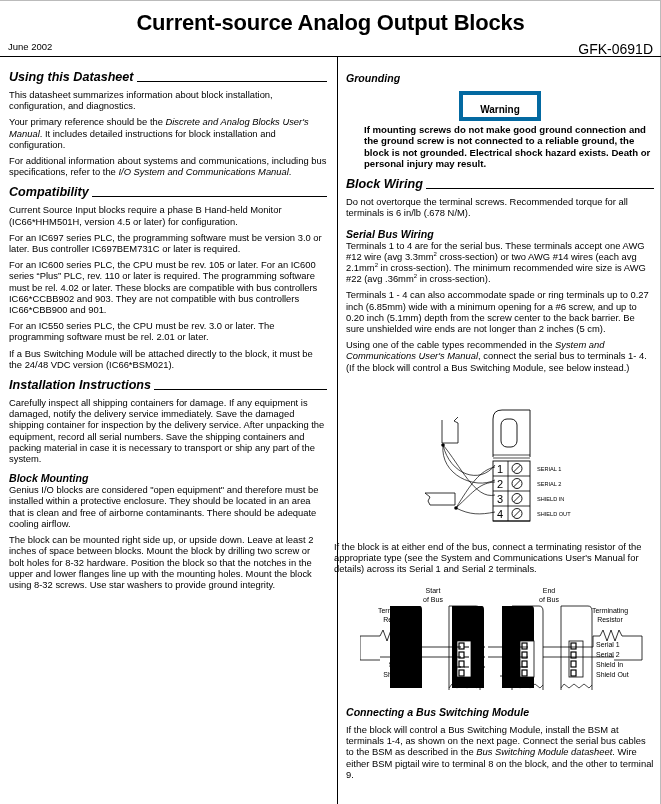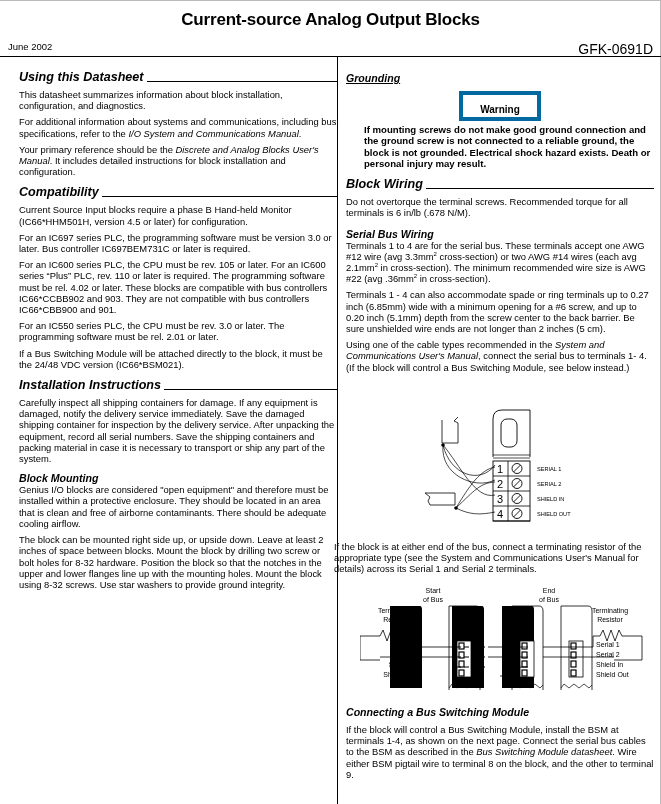--- a/index.html
+++ b/index.html
@@ -2,31 +2,31 @@
 <html><head>
 <meta charset="utf-8">
 <style>
   html, body { margin: 0; padding: 0; background: #ffffff; }
   body {
     width: 661px; height: 804px; overflow: hidden; position: relative;
     font-family: "Liberation Sans", sans-serif; color: #000;
   }
   .page-title {
     position: absolute; left: 0; width: 661px; top: 10px; text-align: center;
-    font-size: 17px; font-weight: bold; letter-spacing: -0.2px;
+    font-size: 22px; font-weight: bold; letter-spacing: -0.2px;
   }
   .hdr-date { position: absolute; left: 8px; top: 41px; font-size: 9.5px; }
   .hdr-doc { position: absolute; right: 8px; top: 41px; font-size: 14px; }
   .hdr-rule { position: absolute; left: 0; top: 56px; width: 661px; height: 1px; background: #000; }
   .col-divider { position: absolute; left: 337px; top: 57px; width: 1px; height: 747px; background: #000; }
   .top-border { position: absolute; left:0; top:0; width:661px; height:1px; background:#bbb; }
   .right-border { position: absolute; right:0; top:0; width:1px; height:804px; background:#bbb; }
 
   .col { position: absolute; font-size: 9.4px; line-height: 11.2px; }
-  .col-left { left: 19px; top: 70px; width: 318px; }
+  .col-left { left: 9px; top: 70px; width: 318px; }
   .col-right { left: 346px; top: 72px; width: 308px; }
 
   h2 {
     font-size: 12.6px; font-style: italic; font-weight: bold; margin: 0 0 5px 0;
     display: flex; align-items: flex-end; line-height: 14px;
   }
   h2 .rule { flex: 1; border-bottom: 1px solid #000; margin-left: 3px; margin-bottom: 2px; }
   h3 { font-size: 10.6px; font-style: italic; font-weight: bold; margin: 0; line-height: 12px; }
   p { margin: 0 0 5px 0; }
   .gap { height: 3px; }
@@ -54,22 +54,22 @@
 <div class="hdr-rule"></div>
 <div class="col-divider"></div>
 
 <div class="col col-left">
   <section>
     <h2>
         <span>Using this Datasheet</span>
         <span class="rule"></span>
       </h2>
     <p>This datasheet summarizes information about block installation, configuration, and diagnostics.</p>
+    <p><span>Your primary reference should be the </span><em>Discrete and Analog Blocks User's Manual</em><span>.  It includes detailed instructions for block installation and configuration.</span></p>
     <p><span>For additional information about systems and communications, including bus specifications, refer to the </span><em>I/O System and Communications Manual</em><span>.</span></p>
-    <p><span>Your primary reference should be the </span><em>Discrete and Analog Blocks User's Manual</em><span>.  It includes detailed instructions for block installation and configuration.</span></p>
   </section>
   <div class="gap"></div>
   <section>
     <h2>
         <span>Compatibility</span>
         <span class="rule"></span>
       </h2>
     <p>Current Source Input blocks require a phase B Hand-held Monitor (IC66*HHM501H, version 4.5 or later) for configuration.</p>
     <p>For  an IC697 series PLC, the programming software must be version 3.0 or later.  Bus controller IC697BEM731C or later is required.</p>
     <p>For an IC600 series PLC, the CPU must be rev. 105 or later.  For an IC600 series “Plus” PLC, rev. 110 or later is required.  The programming software must be  rel. 4.02 or later.  These blocks are compatible with bus controllers IC66*CCBB902 and 903.  They are not compatible with bus controllers IC66*CBB900 and 901.</p>
@@ -87,21 +87,21 @@
   <div class="gap"></div>
   <section>
     <h3>Block Mounting</h3>
     <p>Genius I/O blocks are considered "open equipment" and therefore must be installed within a protective enclosure. They should be located in an area that is clean and free of airborne contaminants. There should be adequate cooling airflow.</p>
     <p>The block can be mounted right side up, or upside down.  Leave at least 2  inches of space between blocks.   Mount the block by drilling two screw or bolt holes for 8-32 hardware.  Position the block so that the notches in the upper and lower flanges line up with the mounting holes.  Mount the block using 8-32 screws. Use star washers to provide ground integrity.</p>
   </section>
 </div>
 
 <div class="col col-right">
   <section>
-    <h3 style="margin-bottom:7px;text-decoration:underline;">Grounding</h3>
+    <h3 style="margin-bottom:7px;">Grounding</h3>
     <div class="warn-box-wrap"><span class="warn-box">Warning</span></div>
     <div class="warn-text">If mounting screws do not make good ground connection and the ground screw is not connected to a reliable ground, the block is not grounded.  Electrical shock hazard exists. Death or personal injury may result.</div>
   </section>
   <section>
     <h2>
         <span>Block Wiring</span>
         <span class="rule"></span>
       </h2>
     <p style="margin-bottom:9px;">Do not overtorque the terminal screws. Recommended torque for all terminals is 6 in/lb (.678 N/M).</p>
   </section>

